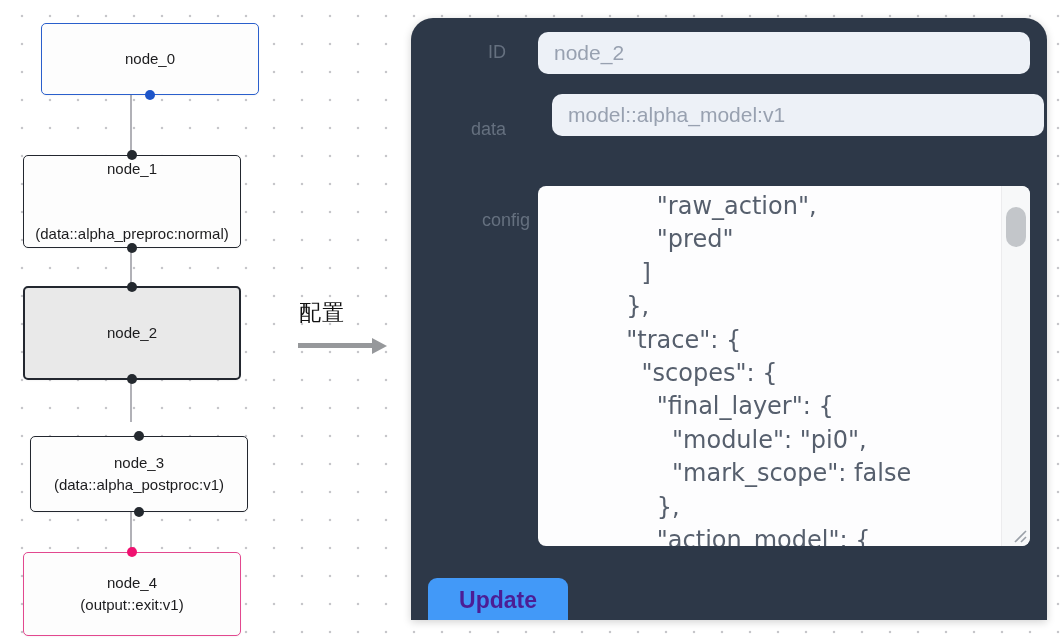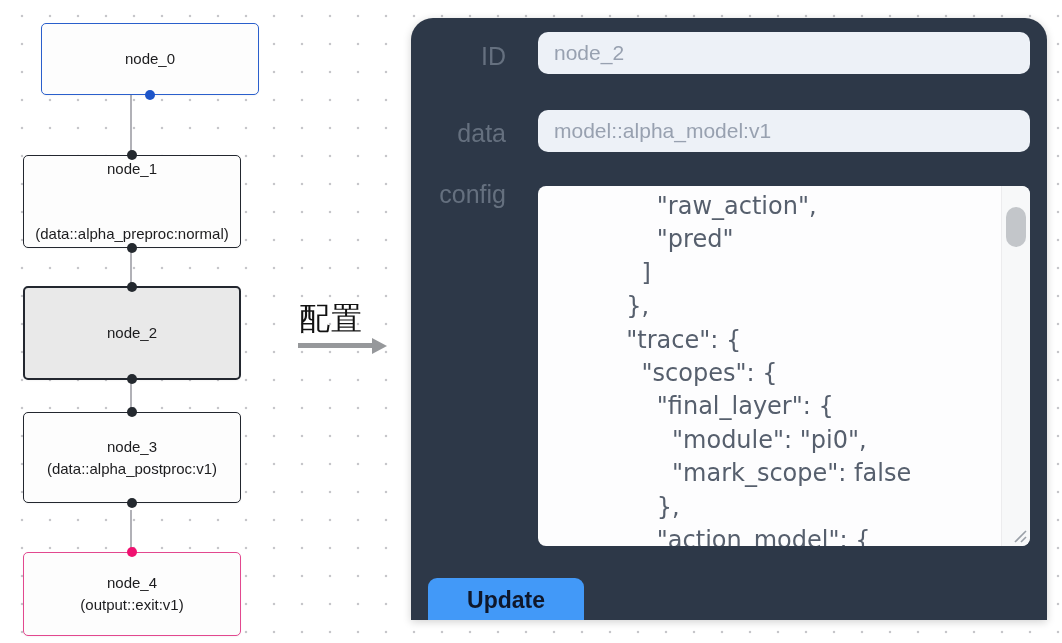--- a/index.html
+++ b/index.html
@@ -39,21 +39,21 @@
     margin-left:-5px; border-radius:50%; background:#24292f;
   }
   .handle.top    { top:-6px; }
   .handle.bottom { bottom:-6px; }
   .handle.blue   { background:#1e55c9; }
   .handle.pink   { background:#f01170; }
 
   
   .annot-label {
     position:absolute; left:299px; top:298px;
-    font-size:31px; color:#121212; letter-spacing:1px;
+    font-size:22px; color:#121212; letter-spacing:1px;
   }
   .annot-arrow { position:absolute; left:298px; top:338px; width:89px; height:16px; }
   .annot-arrow .shaft {
     position:absolute; left:0; top:5px; width:74px; height:5px; background:#96989b;
   }
   .annot-arrow .head {
     position:absolute; right:0; top:0;
     width:0; height:0;
     border-left:15px solid #96989b;
     border-top:8px solid transparent;
@@ -64,21 +64,21 @@
   .panel {
     position:absolute; left:411px; top:18px; width:636px; height:602px;
     background:#2d3848;
     border-radius:22px 22px 0 0;
     overflow:hidden;
     box-shadow:0 2px 8px rgba(0,0,0,0.18);
   }
   .field-label {
     position:absolute; left:0; width:95px;
     text-align:right;
-    font-size:25px; color:#65707f;
+    font-size:18px; color:#65707f;
   }
   .text-input {
     position:absolute; left:127px; width:492px; height:42px;
     background:#edf1f7; border:none; outline:none;
     border-radius:10px;
     font-family:"Liberation Sans", sans-serif;
     font-size:21px; color:#98a1b0;
     padding:0 16px;
   }
   .config-box {
@@ -97,23 +97,23 @@
     border-radius:0 8px 8px 0;
   }
   .scroll-thumb {
     position:absolute; top:21px; left:4px; width:20px; height:40px;
     background:#c3c6ca; border-radius:10px;
   }
   .resize-handle {
     position:absolute; right:3px; bottom:3px; width:16px; height:16px;
   }
   .update-btn {
-    position:absolute; left:17px; top:560px; width:156px; height:58px;
+    position:absolute; left:17px; top:560px; width:140px; height:58px;
     background:#4299f8; border:none; border-radius:9px;
-    color:#0f172a; font-size:23px; font-weight:bold;
+    color:#4c1d95; font-size:23px; font-weight:bold;
     font-family:"Liberation Sans", sans-serif;
     text-align:center; padding-bottom:14px;
     cursor:pointer;
   }
 </style>
 </head>
 <body>
 
 <div class="edge" style="top:94px; height:63px;"></div>
 <div class="edge" style="top:247px; height:41px;"></div>
@@ -131,21 +131,21 @@
   <span class="handle top"></span>
   <span class="handle bottom"></span>
 </div>
 
 <div class="flow-node selected" style="top:286px; height:94px;">
   <div>node_2</div>
   <span class="handle top"></span>
   <span class="handle bottom"></span>
 </div>
 
-<div class="flow-node" style="top:412px; height:91px;">
+<div class="flow-node" style="top:436px; height:76px;margin-left:7px;">
   <div>node_3</div>
   <div>(data::alpha_postproc:v1)</div>
   <span class="handle top"></span>
   <span class="handle bottom"></span>
 </div>
 
 <div class="flow-node output" style="top:552px; height:84px;">
   <div>node_4</div>
   <div>(output::exit:v1)</div>
   <span class="handle top pink"></span>
@@ -156,23 +156,23 @@
   <div class="shaft"></div>
   <div class="head"></div>
 </div>
 
 <div class="panel">
 
   <div class="field-label" style="top:24px;">ID</div>
   <input class="text-input" style="top: 14px;" value="node_2">
 
   <div class="field-label" style="top:101px;">data</div>
-  <input class="text-input" style="top: 92px;" value="model::alpha_model:v1">
+  <input class="text-input" style="top: 76px; margin-left: 14px;" value="model::alpha_model:v1">
 
-  <div class="field-label" style="top:162px;">config</div>
+  <div class="field-label" style="top:192px;margin-left:24px;">config</div>
 
   <div class="config-box">
     <pre>      "raw_action",
       "pred"
     ]
   },
   "trace": {
     "scopes": {
       "final_layer": {
         "module": "pi0",

